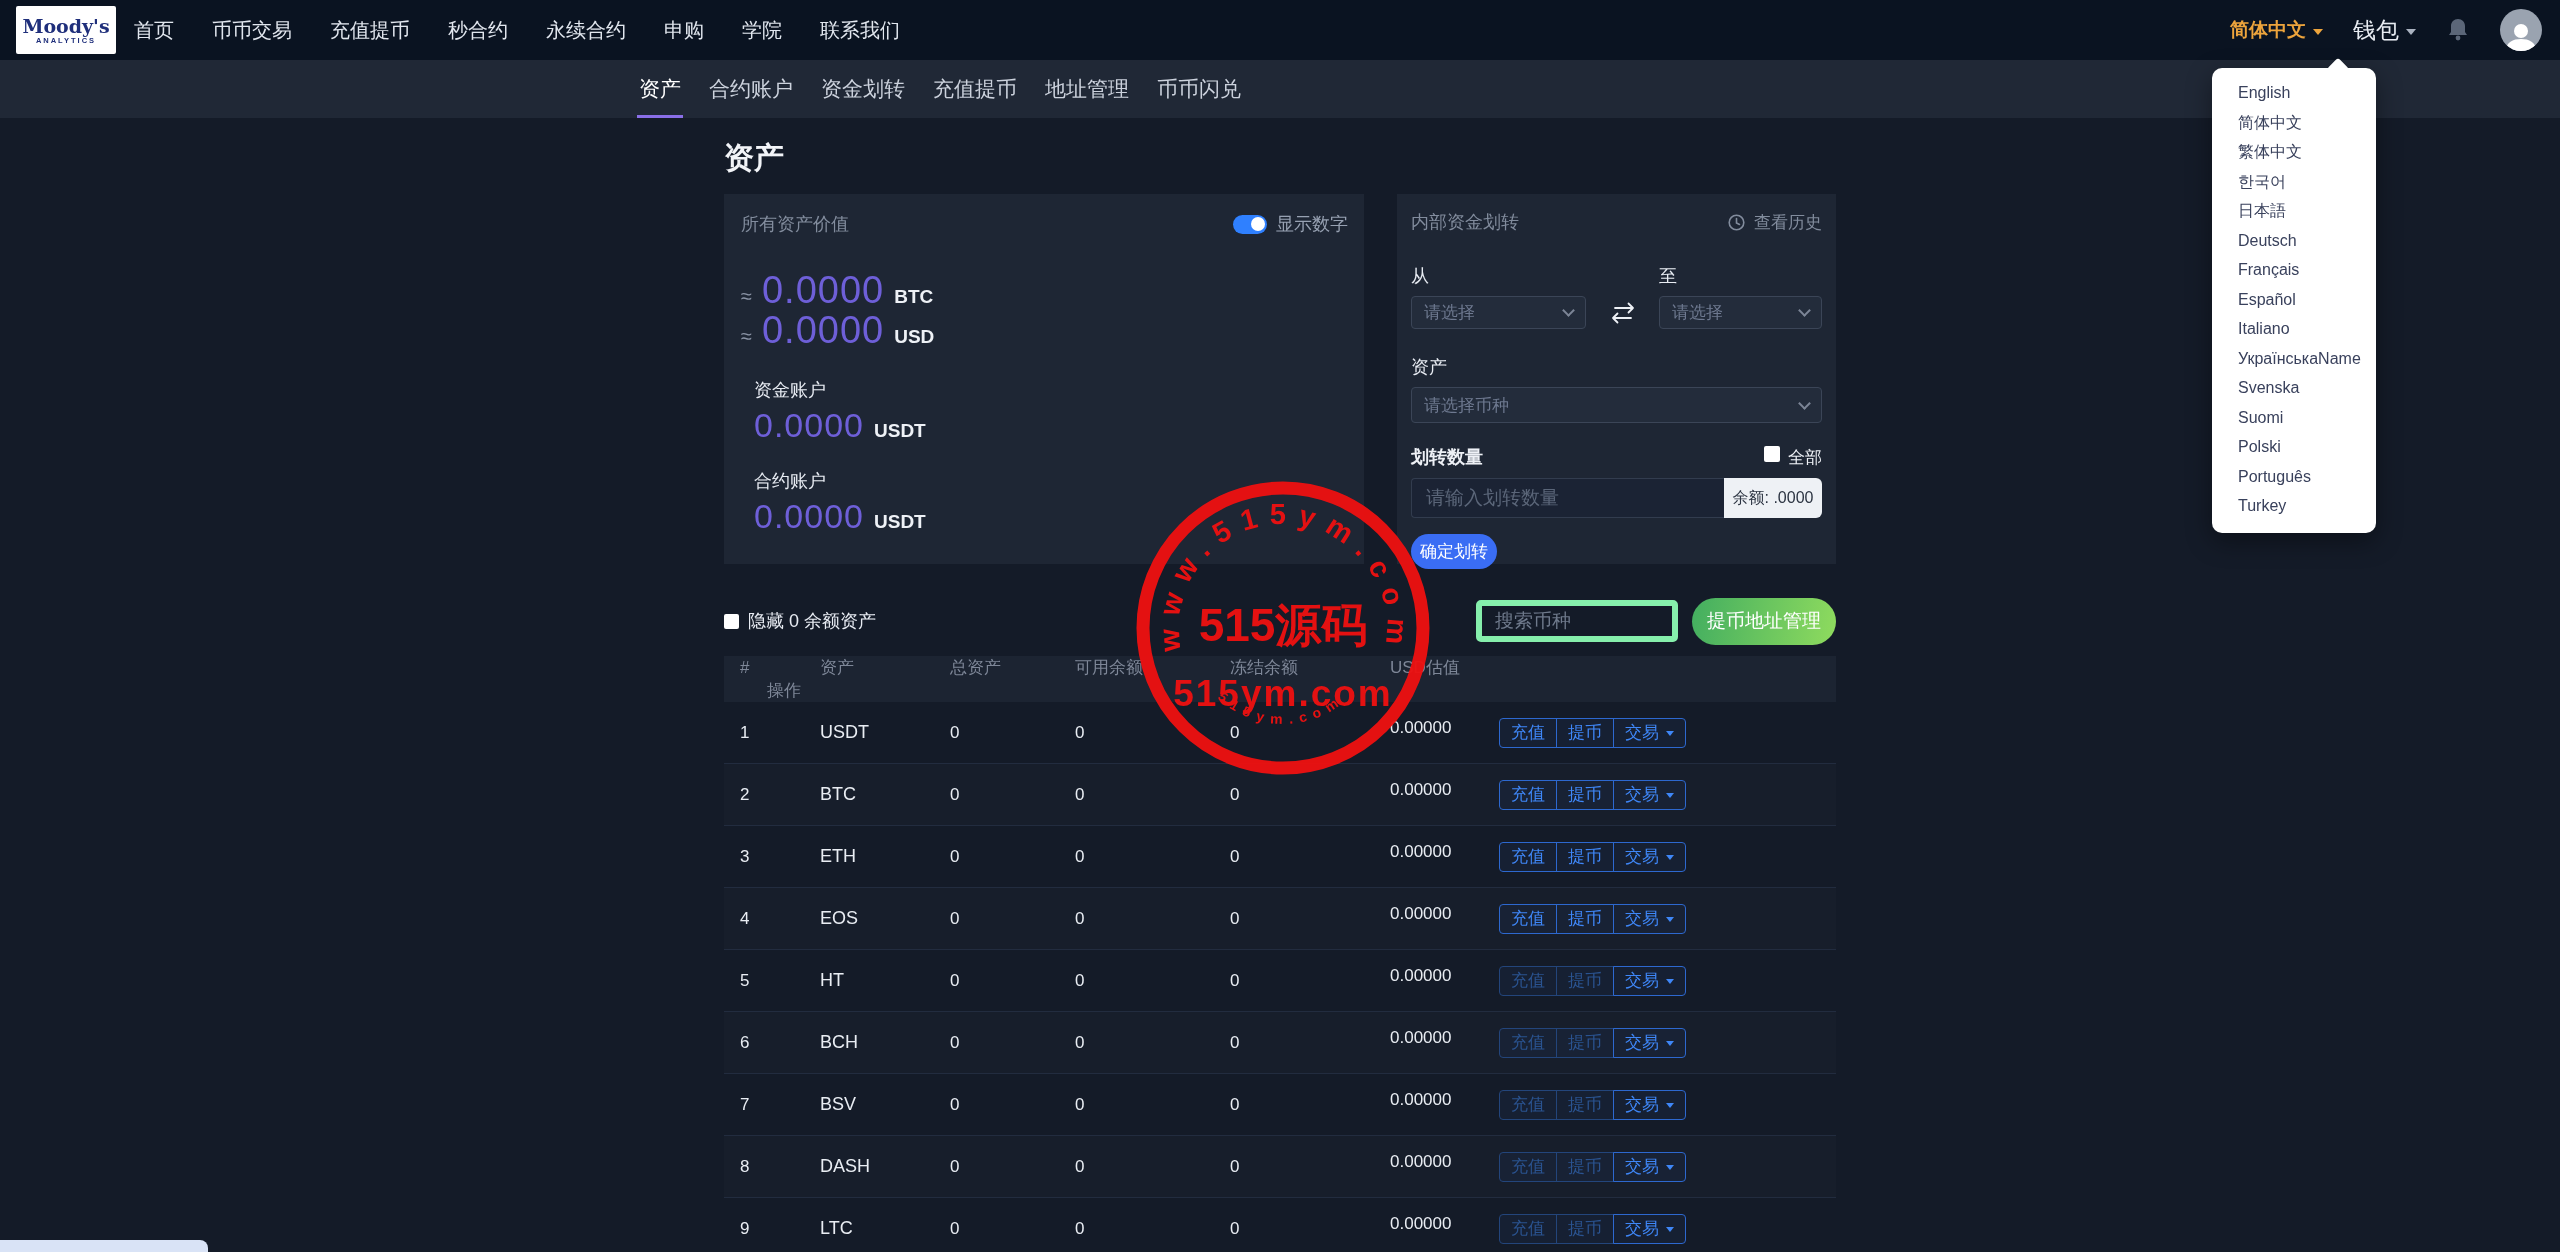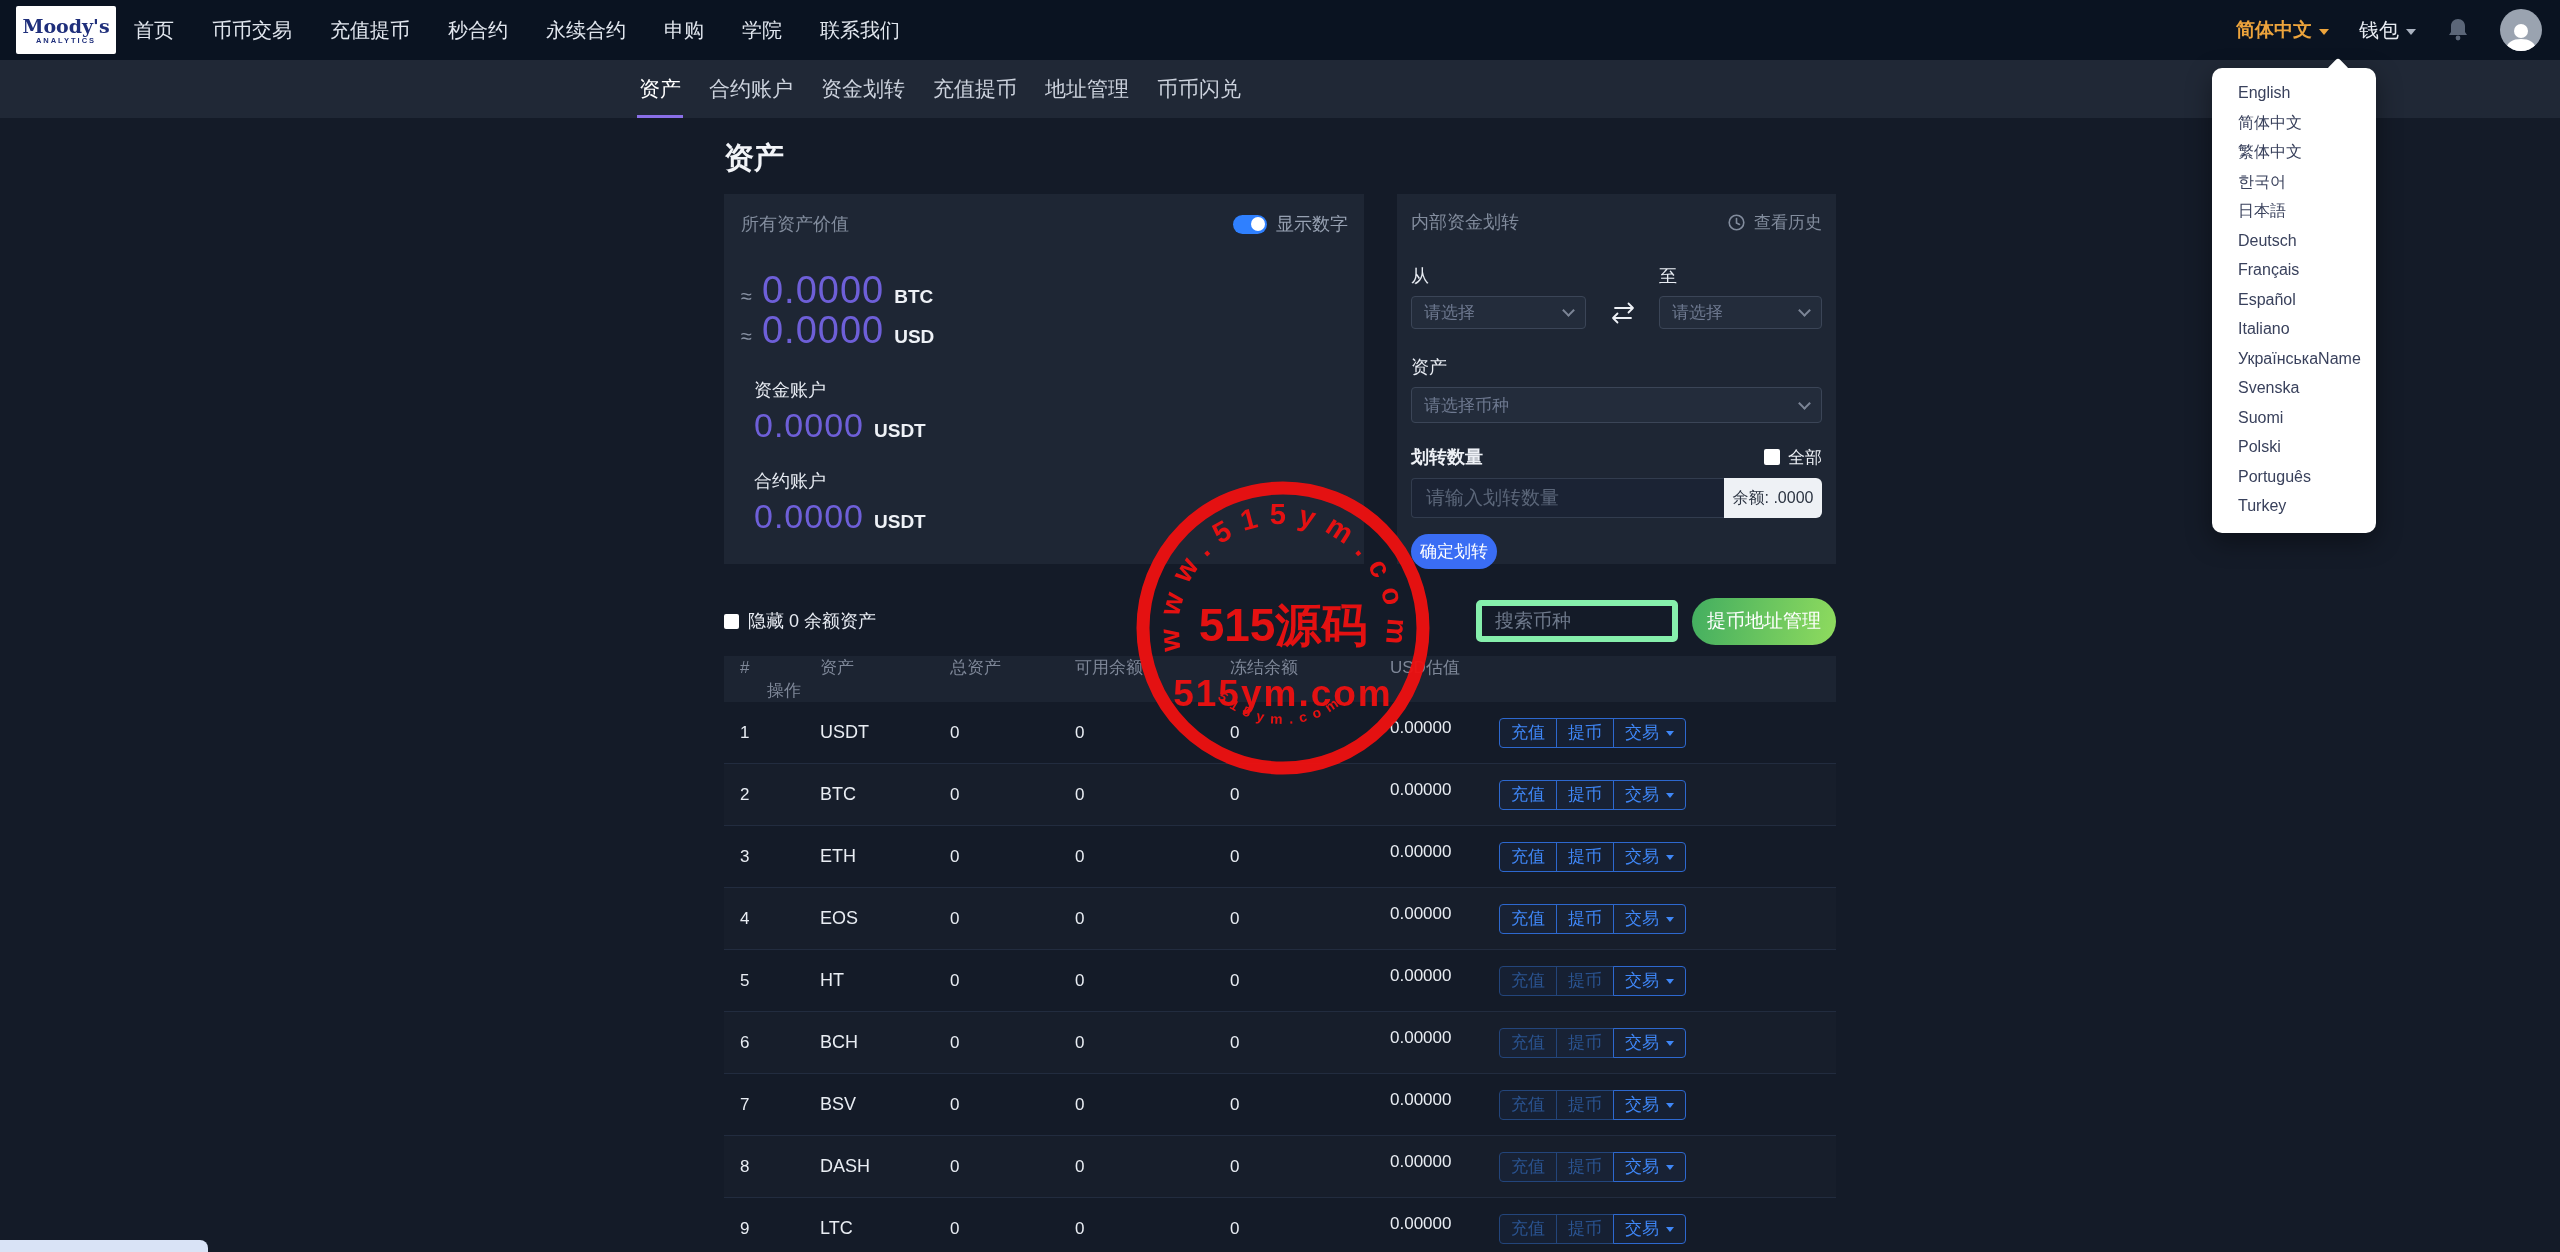--- a/index.html
+++ b/index.html
@@ -9,21 +9,21 @@
   
   .topnav { position:relative; height:60px; background:#0a1321; display:flex; align-items:center; z-index:10; }
   .logo { position:absolute; left:16px; top:6px; width:100px; height:48px; background:#ffffff; border-radius:2px;
           display:flex; flex-direction:column; align-items:center; justify-content:center; }
   .logo-main { font-family:"DejaVu Serif", serif; font-weight:bold; font-size:19px; color:#1f2f7b; line-height:20px; }
   .logo-sub  { font-size:7.5px; letter-spacing:2px; color:#1f2f7b; font-weight:bold; }
   .mainnav { display:flex; align-items:center; gap:38px; margin-left:134px; }
   .nav-item { color:#e2e7ef; font-size:20px; cursor:pointer; white-space:nowrap; }
   .topnav-right { position:absolute; right:18px; top:0; height:60px; display:flex; align-items:center; gap:30px; }
   .lang-btn { display:flex; align-items:center; gap:7px; color:#eda43c; font-size:19px; font-weight:bold; cursor:pointer; }
-  .wallet-btn { display:flex; align-items:center; gap:7px; color:#e8ecf2; font-size:20px; cursor:pointer;text-align:center; }
+  .wallet-btn { display:flex; align-items:center; gap:7px; color:#e8ecf2; font-size:23px; cursor:pointer;text-align:center; }
   .caret-down { width:0; height:0; border-left:5px solid transparent; border-right:5px solid transparent; border-top:6px solid currentColor; margin-top:3px; }
   .bell { width:24px; height:26px; color:#5b6678; cursor:pointer; }
   .avatar { width:42px; height:42px; border-radius:50%; background:#9aa3b0; overflow:hidden; display:flex; align-items:flex-end; justify-content:center; cursor:pointer; }
 
   
   .subnav { height:58px; background:#202836; display:flex; align-items:stretch; gap:24px; padding-left:637px; }
   .subnav-item { display:flex; align-items:center; color:#ccd2dd; font-size:21px; cursor:pointer; position:relative; padding:0 2px; }
   .subnav-item.active { color:#ffffff; }
   .subnav-item.active::after { content:""; position:absolute; left:0; right:0; bottom:0; height:3px; background:#8a6fe8; }
 
@@ -61,21 +61,21 @@
                  justify-content:space-between; padding:0 12px; cursor:pointer; }
   .fs-text { color:#6e7990; font-size:17px; }
   .chev { width:9px; height:9px; border-right:2px solid #7c8596; border-bottom:2px solid #7c8596; transform:rotate(45deg); margin-top:-4px; }
   .sel-from { width:175px; }
   .sel-to { width:163px; }
   .swap-wrap { flex:1; display:flex; justify-content:center; align-items:center; height:33px; }
   .asset-label { margin-top:26px; color:#e8ecf3; font-size:18px; }
   .sel-asset { margin-top:8px; height:36px; }
   .amount-row { margin-top:22px; display:flex; align-items:center; justify-content:space-between; }
   .amount-label { color:#eef1f6; font-size:18px; font-weight:bold; }
-  .all-wrap { display:flex; align-items:center; gap:8px; }
+  .all-wrap { display:flex; gap:8px; }
   .checkbox { width:16px; height:16px; background:#ffffff; border-radius:2px; cursor:pointer; }
   .all-label { color:#eef1f6; font-size:17px; }
   .input-row { margin-top:9px; display:flex; }
   .amount-input { flex:1; height:40px; background:#1b2334; border:1px solid #323c4e; border-right:none; border-radius:4px 0 0 4px;
                   color:#dfe4ec; font-size:19px; padding:0 14px; outline:none; font-family:"Liberation Sans",sans-serif; }
   .amount-input::placeholder { color:#5b6679; }
   .balance-suffix { width:98px; background:#eef1f5; border-radius:0 6px 6px 0; display:flex; align-items:center; justify-content:center;
                     color:#2c3442; font-size:16px; }
   .submit-btn { margin-top:16px; width:86px; height:35px; border:none; border-radius:18px; background:#3a6df4; color:#ffffff;
                 font-size:17px; cursor:pointer; font-family:"Liberation Sans",sans-serif; }

